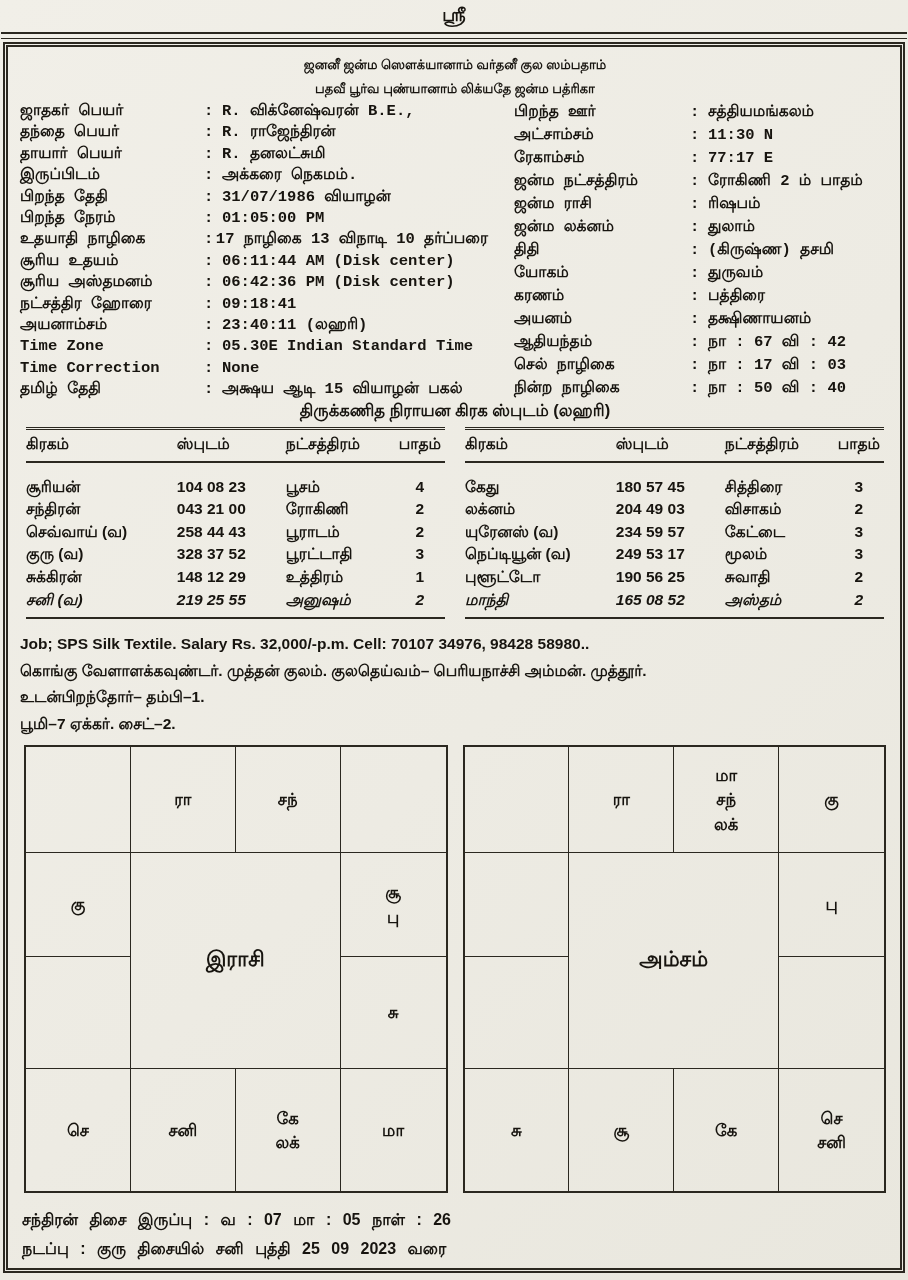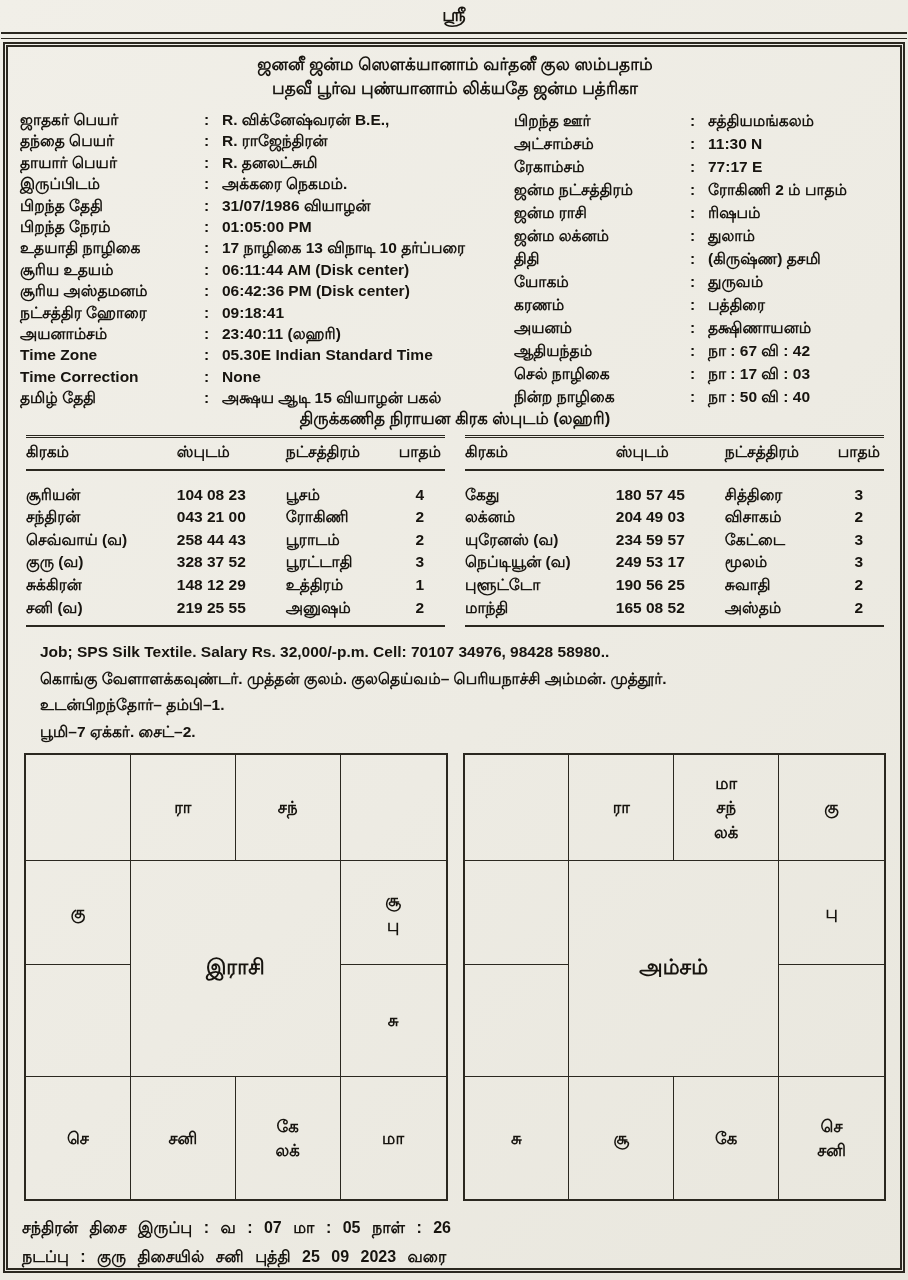--- a/index.html
+++ b/index.html
@@ -3,46 +3,46 @@
 <meta charset="utf-8">
 <style>
   html,body{margin:0;padding:0;}
   body{width:908px;height:1280px;background:#b8b5ad;font-family:"Liberation Sans",sans-serif;}
   .page{position:relative;width:908px;height:1280px;overflow:hidden;color:#17140f;
         background:linear-gradient(135deg,#f1efe8 0%,#edebe3 55%,#e9e7de 100%);}
   .sri-row{height:32px;text-align:center;font-size:18px;font-weight:700;padding-top:5px;box-sizing:border-box;}
   .top-rule{height:4px;border-top:2px solid #2b2820;border-bottom:1px solid #2b2820;margin:0 1px;}
   .doc{position:absolute;top:42px;left:3px;right:3px;bottom:7px;border:5px double #2b2820;
        padding:4px 10px 0 12px;box-sizing:border-box;}
-  .shloka{text-align:center;font-weight:700;font-size:17px;line-height:24px;margin-top:2px;}
-  
-  .info{display:flex;margin-top:8px;}
+  .shloka{text-align:center;font-weight:700;font-size:13px;line-height:24px;margin-top:2px;}
+  
+  .info{display:flex;font-family:Liberation Mono, monospace;}
   .col-l{width:468px;flex-shrink:0;}
   .col-r{flex:1;padding-left:26px;}
   .irow{display:flex;font-size:15.5px;font-weight:700;}
   .col-l .irow{line-height:21.4px;}
   .col-r .irow{line-height:23.0px;}
   .lab{width:184px;flex-shrink:0;}
   .col-r .lab{width:176px;}
   .sep{width:18px;text-align:left;}
   .val{flex:1;white-space:nowrap;}
   
   .tbl-title{text-align:center;font-weight:700;font-size:16.5px;margin:0 0 5px;}
   .tables{display:flex;gap:20px;margin:0 6px;}
   table.ptable{flex:1;border-collapse:collapse;font-weight:700;font-size:15.5px;border-bottom:2px solid #2b2820;}
   .ptable th{text-align:left;padding:5px 0 6px;border-top:3px double #2b2820;border-bottom:2px solid #2b2820;}
   .ptable td{padding:0;line-height:22.6px;}
   .ptable .c-name{width:36%;}
   .ptable .c-sp{width:26%;}
   .ptable .c-nak{width:26%;}
   .ptable .c-pad{width:12%;text-align:center;}
   .ptable tbody tr:first-child td{padding-top:13px;}
-  .ptable tbody tr:last-child td{padding-bottom:6px;}
-  
-  .notes{margin:12px 20px 0;font-weight:700;font-size:15.5px;}
+  .ptable tbody tr:last-child td{padding-bottom:6px;font-style:italic;}
+  
+  .notes{margin:12px 0 0;font-weight:700;font-size:15.5px;}
   .note{line-height:26.5px;white-space:nowrap;}
   
   .charts{display:flex;gap:15px;margin:8px 4px 0;height:448px;}
   .chart{flex:1;display:grid;grid-template-columns:1fr 1fr 1fr 1fr;
          grid-template-rows:106px 104px 112px 1fr;border:2px solid #2b2820;}
   .ccell{border-right:1.5px solid #2b2820;border-bottom:1.5px solid #2b2820;
          display:flex;align-items:center;justify-content:center;text-align:center;
          font-size:16.5px;font-weight:700;white-space:pre-line;line-height:1.5;}
   .no-r{border-right:none;}
   .no-b{border-bottom:none;}

